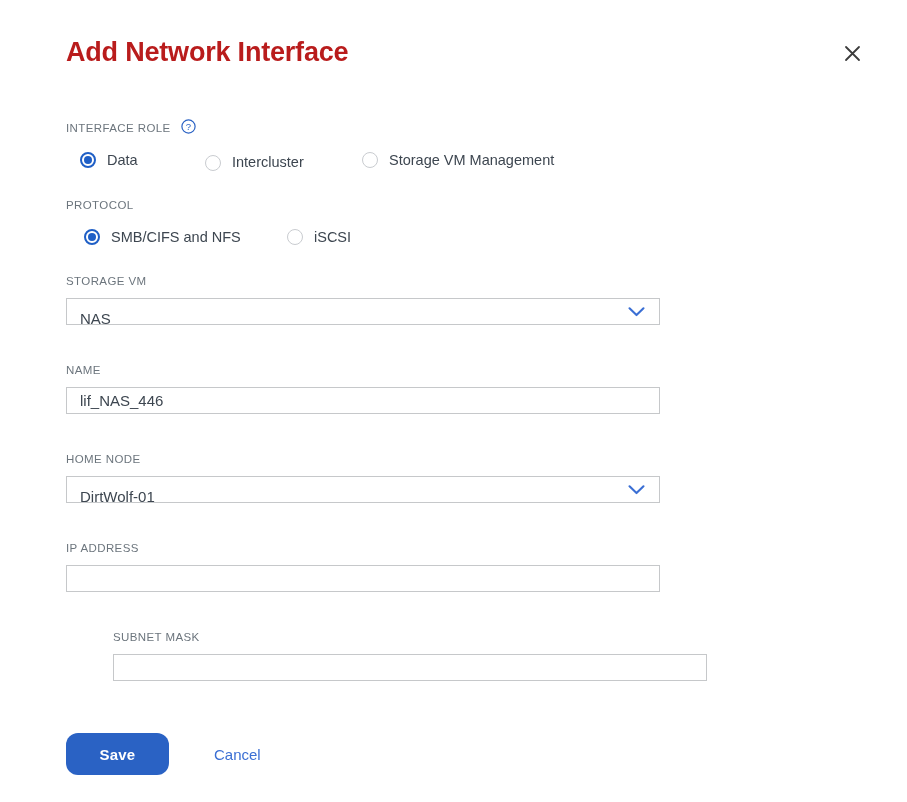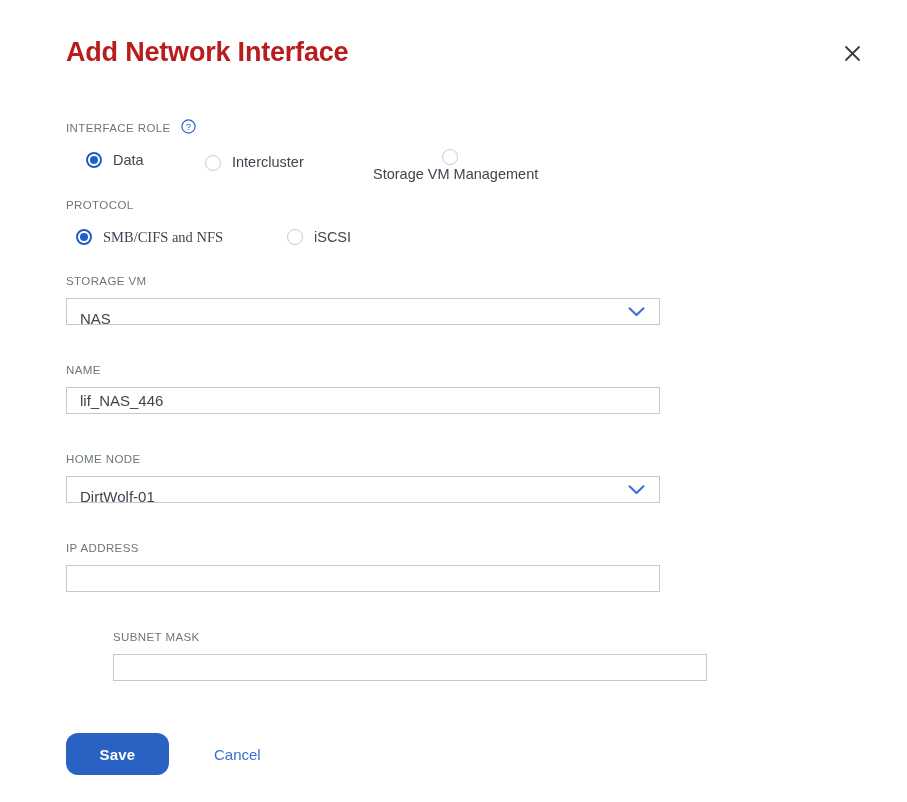--- a/index.html
+++ b/index.html
@@ -213,39 +213,39 @@
 
     <div class="field-group" style="top: 18px;">
       <span class="field-label">INTERFACE ROLE</span>
       <span class="help-icon">
         <svg width="15" height="15" viewBox="0 0 15 15">
           <circle cx="7.5" cy="7.5" r="6.6" fill="none" stroke="#2a62c4" stroke-width="1.2"></circle>
           <text x="7.5" y="11.1" text-anchor="middle" font-family="Liberation Sans, sans-serif" font-size="9.5" fill="#2a62c4">?</text>
         </svg>
       </span>
       <div class="radio-row">
-        <div class="radio-option" style="left: 20px;">
+        <div class="radio-option" style="left: 14px;">
           <span class="radio-mark checked"></span>
           <span class="radio-label">Data</span>
         </div>
         <div class="radio-option" style="left: 139px; align-items: flex-end;">
           <span class="radio-mark"></span>
           <span class="radio-label">Intercluster</span>
         </div>
-        <div class="radio-option" style="left: 296px; flex-direction: column;">
+        <div class="radio-option" style="left: 296px;">
           <span class="radio-mark"></span>
           <span class="radio-label">Storage VM Management</span>
         </div>
       </div>
     </div>
 
     <div class="field-group" style="top: 95px;">
       <span class="field-label">PROTOCOL</span>
       <div class="radio-row">
-        <div class="radio-option" style="left: 10px; font-family: Liberation Serif, serif;">
+        <div class="radio-option" style="left: 18px;">
           <span class="radio-mark checked"></span>
           <span class="radio-label">SMB/CIFS and NFS</span>
         </div>
         <div class="radio-option" style="left: 221px;">
           <span class="radio-mark"></span>
           <span class="radio-label">iSCSI</span>
         </div>
       </div>
     </div>
 

